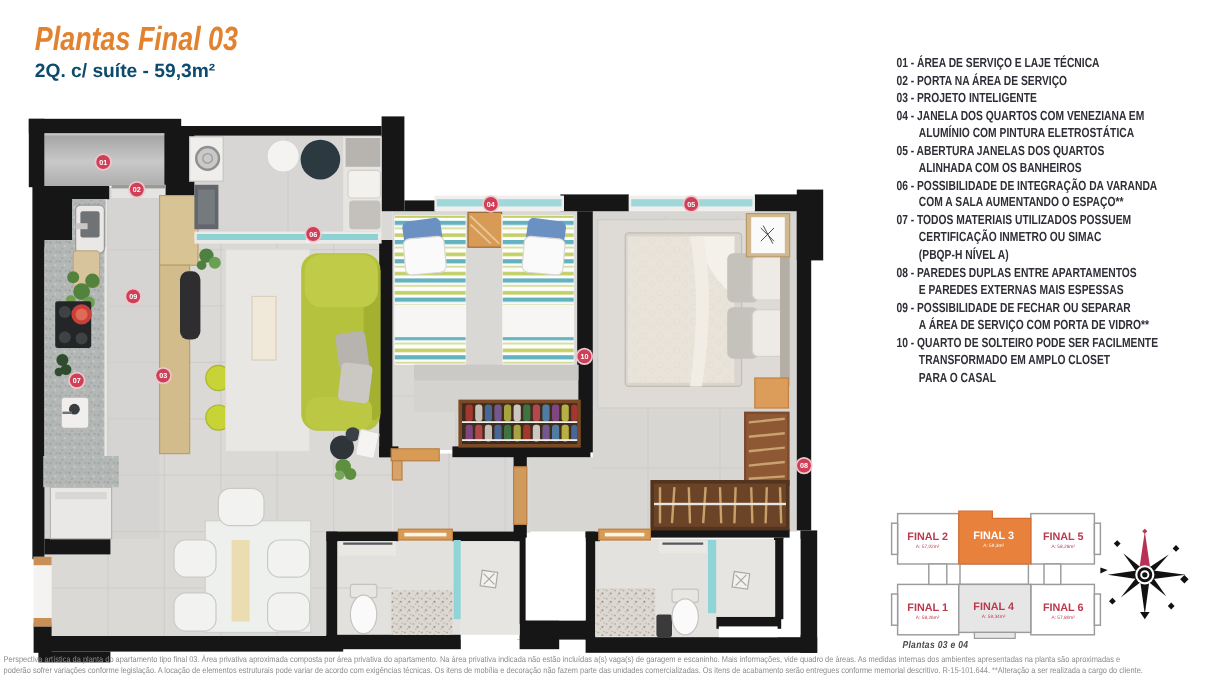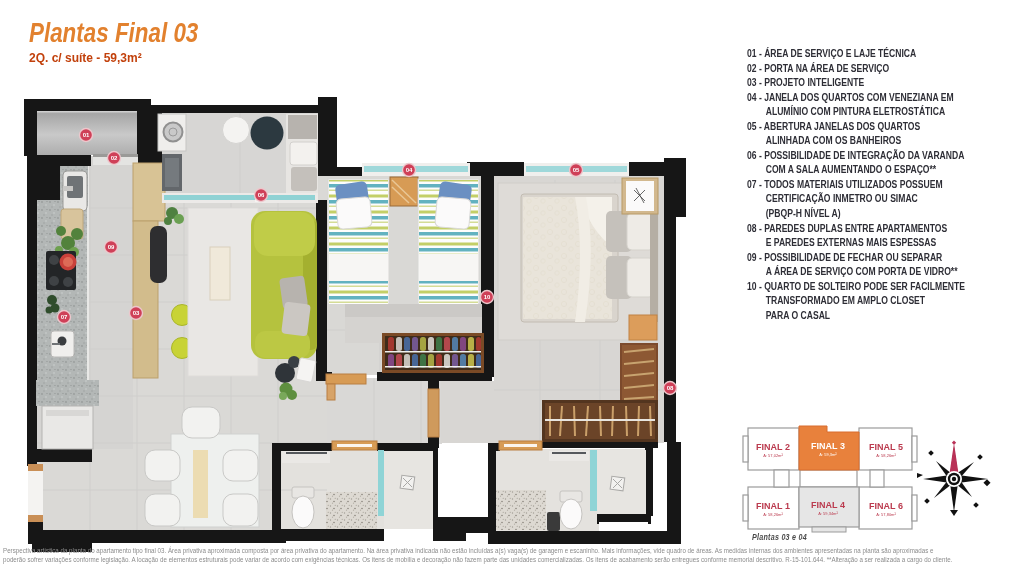--- a/index.html
+++ b/index.html
@@ -1,19 +1,19 @@
 <!DOCTYPE html>
 <html><head>
 <meta charset="utf-8">
 <style>
   html,body{margin:0;padding:0;background:#ffffff;}
   #page{position:relative;width:1024px;height:576px;overflow:hidden;background:#ffffff;font-family:"Liberation Sans",sans-serif;}
   .abs{position:absolute;}
   #title{left:29px;top:17px;font-size:28px;font-weight:bold;font-style:italic;color:#e2812e;letter-spacing:0px;transform:scaleX(0.8);transform-origin:0 0;}
-  #subtitle{left:29px;top:51px;font-size:12px;font-weight:bold;color:#c2410c;}
+  #subtitle{left:29px;top:51px;font-size:16px;font-weight:bold;color:#0c4a6e;}
   #list{left:747px;top:46px;font-size:11px;font-weight:bold;color:#2e2e36;line-height:14.55px;white-space:nowrap;transform:scaleX(0.78);transform-origin:0 0;}
   #list .c{padding-left:24px;}
   #caption{left:752px;top:532px;font-size:8.5px;font-style:italic;font-weight:bold;color:#4a4a4a;letter-spacing:0.3px;transform:scaleX(0.84);transform-origin:0 0;}
   #disc{left:3px;top:546px;font-size:7px;color:#8c8c8c;line-height:9.1px;white-space:nowrap;transform:scaleX(0.885);transform-origin:0 0;}
 </style>
 </head>
 <body>
 <div id="page">
 
 <svg class="abs" style="left:0;top:0" width="1024" height="576" viewBox="0 0 1024 576">

